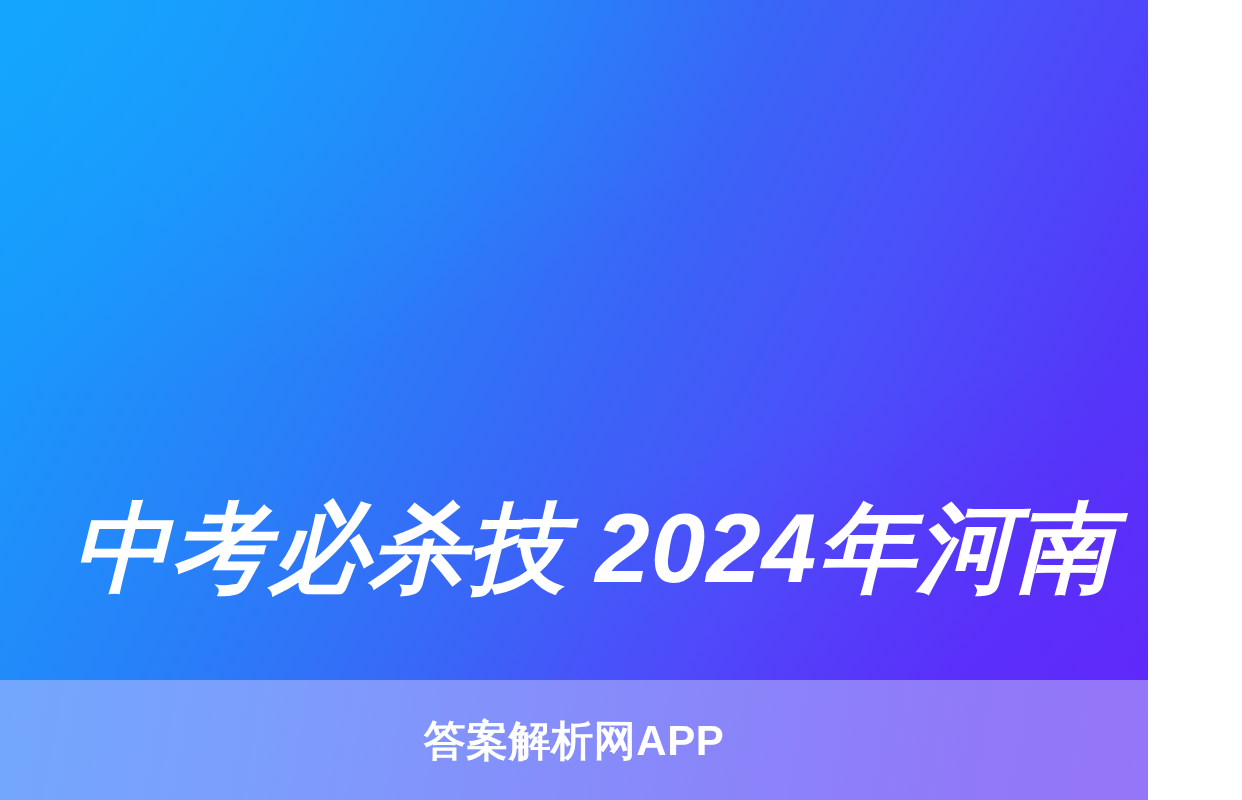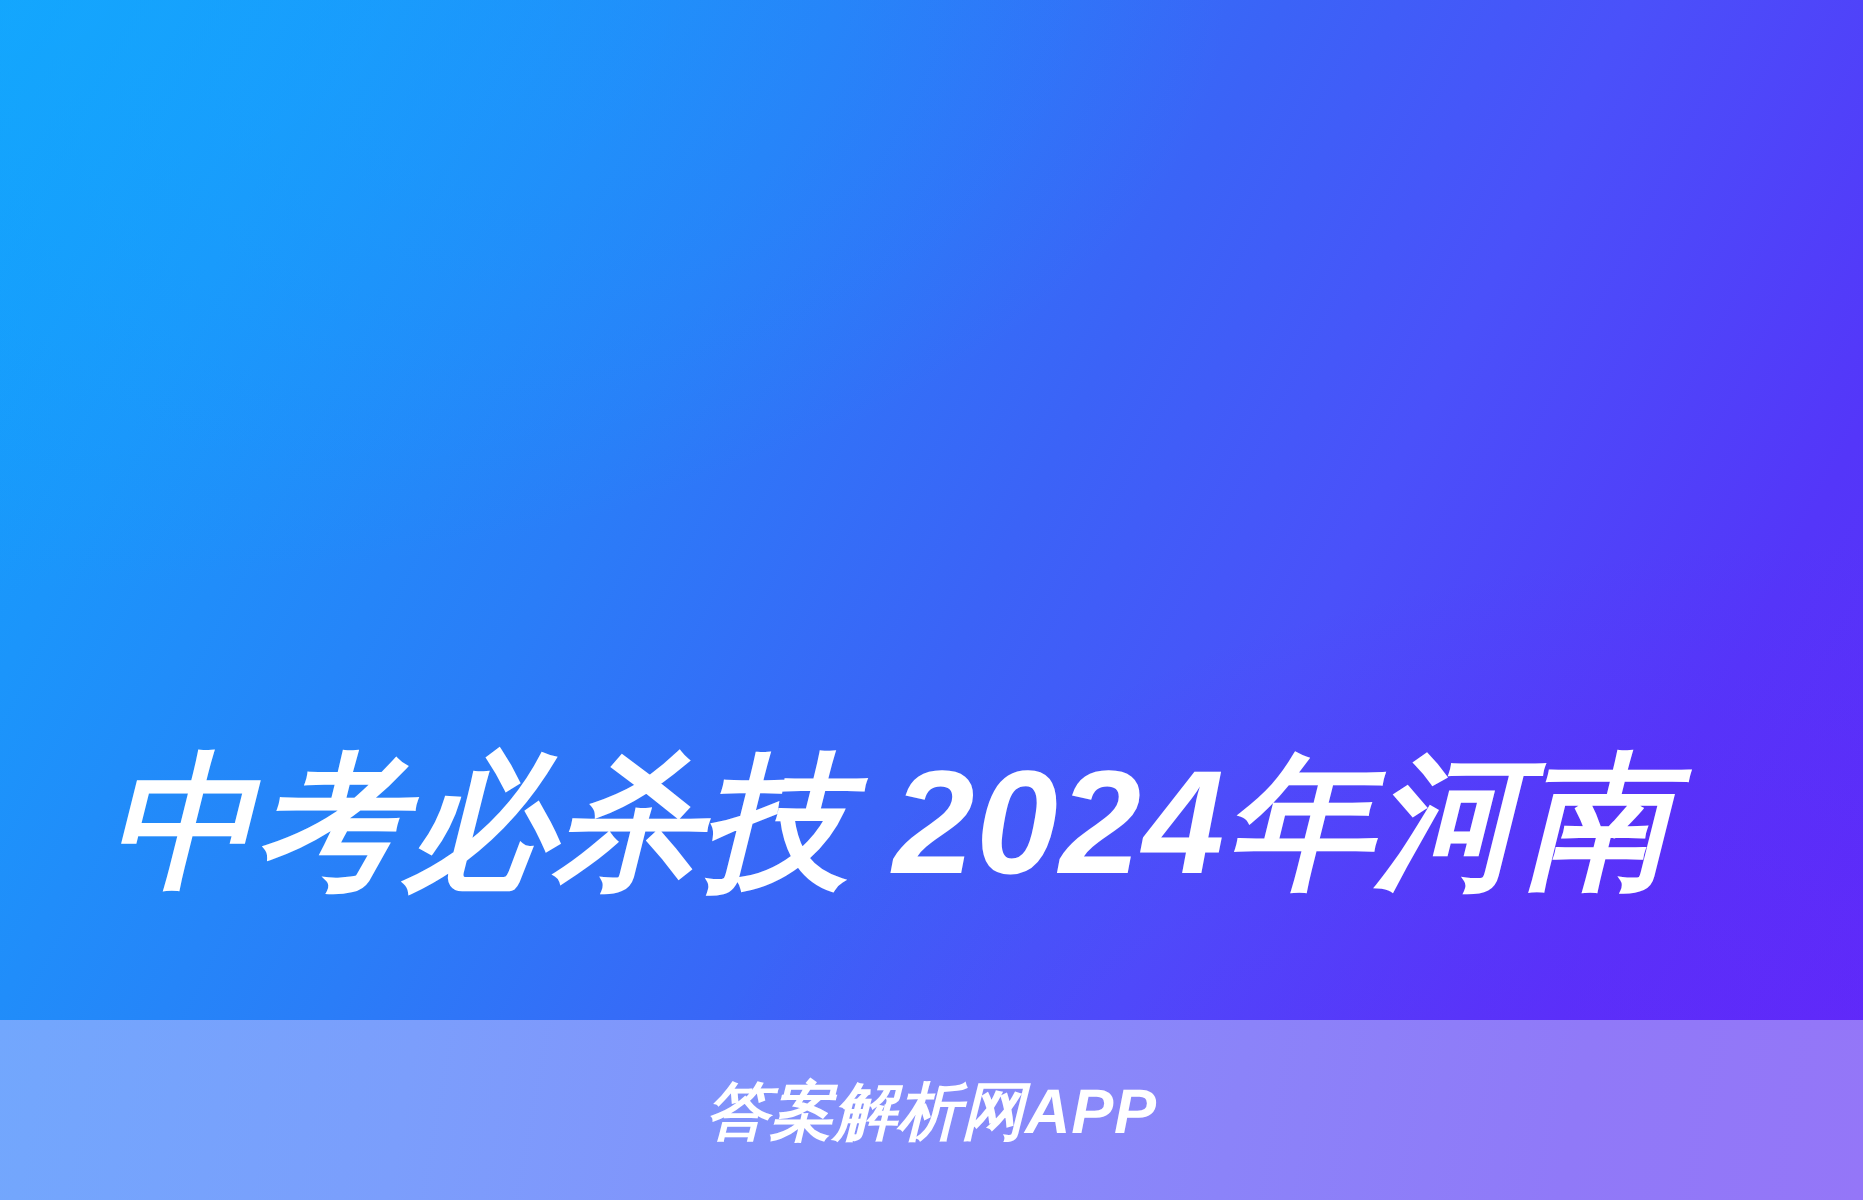--- a/index.html
+++ b/index.html
@@ -3,21 +3,21 @@
 <meta charset="utf-8">
 <style>
   html, body {
     margin: 0;
     padding: 0;
     background: #ffffff;
   }
 
   #poster {
     position: relative;
-    width: 1242px;
+    width: 1148px;
     height: 800px;
     overflow: hidden;
     font-family: "Liberation Sans", "DejaVu Sans", sans-serif;
   }
 
   
   #gradient-bg {
     position: absolute;
     inset: 0;
     background:
@@ -83,21 +83,20 @@
       #9476f8 100%);
     display: flex;
     align-items: center;
     justify-content: center;
   }
 
   #footer-text {
     color: #ffffff;
     font-size: 42px;
     font-weight: 700;
-    font-style: italic;
     letter-spacing: 0.5px;
     line-height: 1;
     white-space: nowrap;
     transform: translateY(1px);
   }
 </style>
 </head>
 <body>
 
 <div id="poster">

